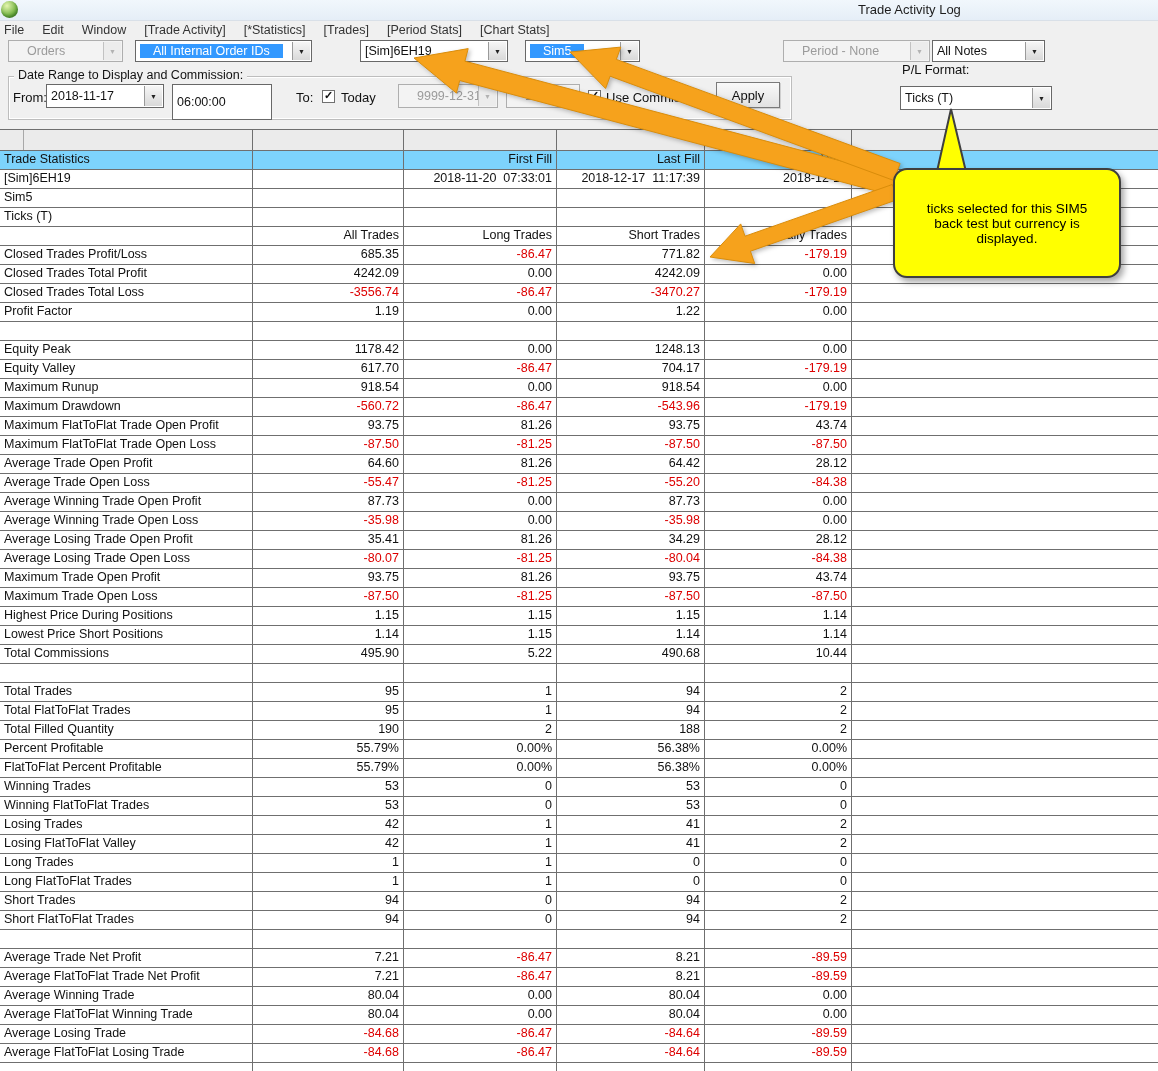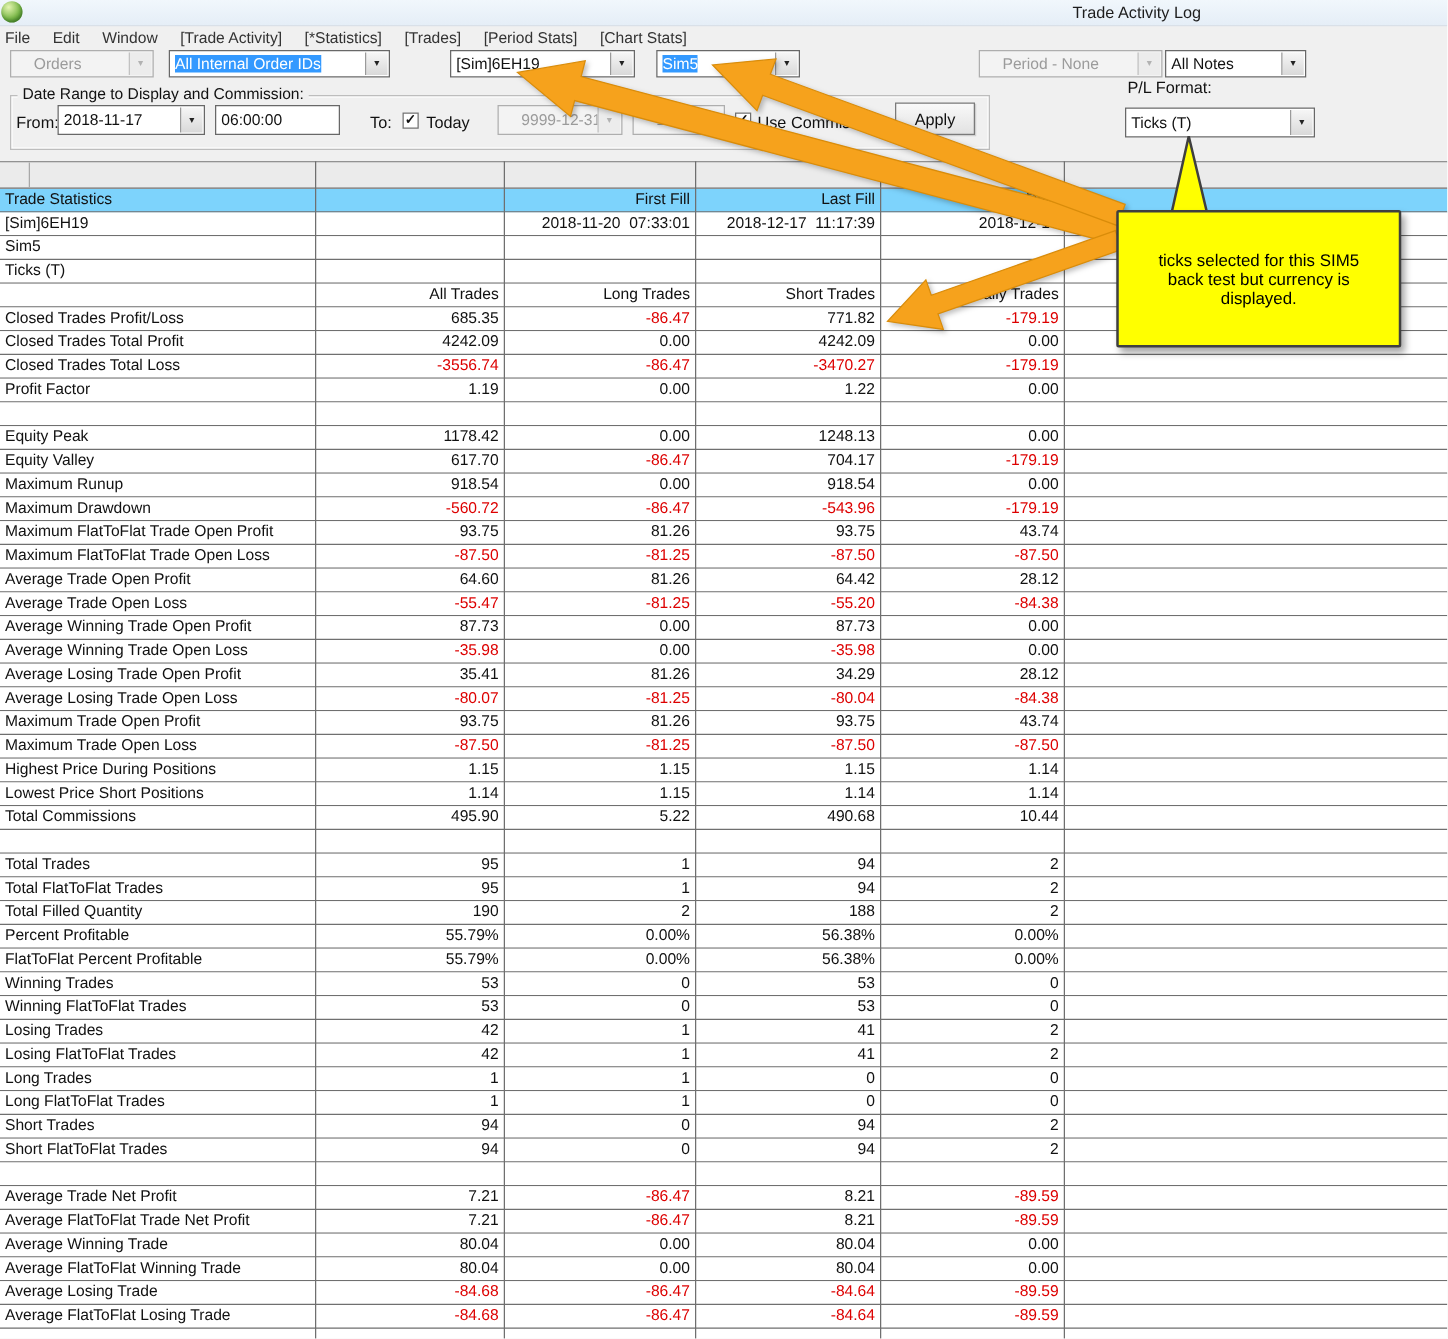--- a/index.html
+++ b/index.html
@@ -21,21 +21,21 @@
       border:1px solid #686868;display:flex;align-items:center;font-size:12.5px;
       padding:0 20px 0 4px;white-space:nowrap;overflow:hidden;}
   .tinput{padding-right:4px;}
   .combo .arrow-btn{position:absolute;right:1px;top:1px;bottom:1px;width:17px;
       background:linear-gradient(#f6f6f6,#d9d9d9);border-left:1px solid #9a9a9a;
       display:flex;align-items:center;justify-content:center;}
   .combo .arrow-btn::after{content:"▼";font-size:7px;color:#222;}
   .combo.disabled,.tinput.disabled{background:#f3f3f3;border-color:#aeaeae;color:#9b9b9b;padding-left:18px;}
   .combo.disabled .arrow-btn{background:#ececec;border-left-color:#c2c2c2;}
   .combo.disabled .arrow-btn::after{color:#b2b2b2;}
-  .sel-text{background:#3399ff;color:#fff;padding:0 0;}
+  .sel-text{background:#3399ff;color:#fff;padding:0 13px;}
   
   .groupbox{position:absolute;left:8px;top:76px;width:782px;height:42px;
       border:1px solid #bdbdbd;box-shadow:inset 0 0 0 1px #ffffff;}
   .group-label{position:absolute;left:14px;top:68px;background:#f0f0f0;padding:0 4px;
       font-size:12.5px;color:#111;}
   .form-label{position:absolute;font-size:13px;color:#111;white-space:nowrap;}
   .checkbox{position:absolute;width:13px;height:13px;background:#fff;border:1px solid #707070;
       box-sizing:border-box;display:flex;align-items:center;justify-content:center;}
   .checkbox.checked::after{content:"✓";font-size:11px;font-weight:bold;color:#111;margin-top:-2px;}
   .btn{position:absolute;box-sizing:border-box;border:1px solid #7a7a7a;
@@ -51,21 +51,21 @@
   .cell{font-size:12.5px;line-height:17px;overflow:hidden;white-space:nowrap;box-sizing:border-box;}
   .cell.lbl{padding-left:4px;}
   .cell.num{text-align:right;padding-right:4px;}
   .cell.pre{white-space:pre;}
   .neg{color:#dd0000;}
   .vline{position:absolute;top:129px;bottom:0;width:1px;background:#6f6f6f;z-index:5;}
   .mini-div{position:absolute;left:23px;top:0;bottom:0;width:1px;background:#a8a8a8;}
   
   .anno-svg{position:absolute;left:0;top:0;z-index:30;pointer-events:none;}
   .callout{position:absolute;left:893px;top:168px;width:228px;height:110px;box-sizing:border-box;
-      background:#ffff00;border:2px solid #3f3f3f;border-radius:2px;z-index:31;
+      background:#ffff00;border:2px solid #3f3f3f;border-radius:14px;z-index:31;
       display:flex;align-items:center;justify-content:center;text-align:center;
       padding:0 16px;font-size:13.5px;color:#000;box-shadow:3px 4px 6px rgba(0,0,0,.35);}
 </style>
 </head>
 <body>
 
 <div id="screen">
 
   <div class="titlebar">
     <div class="app-icon"></div>
@@ -109,21 +109,21 @@
   </div>
 
   <div class="groupbox"></div>
   <div class="group-label">Date Range to Display and Commission:</div>
 
   <div class="form-label" style="left:13px;top:90px;">From:</div>
   <div class="combo" style="left:46px;top:84px;width:118px;height:24px;">
     <span>2018-11-17</span>
     <span class="arrow-btn"></span>
   </div>
-  <div class="tinput" style="left:172px;top:84px;width:100px;height:24px;">
+  <div class="tinput" style="left:172px;top:84px;width:100px;height:36px;">
     <span>06:00:00</span>
   </div>
   <div class="form-label" style="left:296px;top:90px;">To:</div>
   <div class="checkbox checked" style="left:322px;top:90px;"></div>
   <div class="form-label" style="left:341px;top:90px;">Today</div>
   <div class="combo disabled" style="left:398px;top:84px;width:100px;height:24px;">
     <span>9999-12-31</span>
     <span class="arrow-btn"></span>
   </div>
   <div class="tinput disabled" style="left:506px;top:84px;width:74px;height:24px;">
@@ -426,21 +426,21 @@
         </div>
         <div class="trow">
           <div class="cell c0 lbl">Losing Trades</div>
           <div class="cell c1 num">42</div>
           <div class="cell c2 num">1</div>
           <div class="cell c3 num">41</div>
           <div class="cell c4 num">2</div>
           <div class="cell c5"></div>
         </div>
         <div class="trow">
-          <div class="cell c0 lbl">Losing FlatToFlat Trades</div>
+          <div class="cell c0 lbl">Losing FlatToFlat Valley</div>
           <div class="cell c1 num">42</div>
           <div class="cell c2 num">1</div>
           <div class="cell c3 num">41</div>
           <div class="cell c4 num">2</div>
           <div class="cell c5"></div>
         </div>
         <div class="trow">
           <div class="cell c0 lbl">Long Trades</div>
           <div class="cell c1 num">1</div>
           <div class="cell c2 num">1</div>

